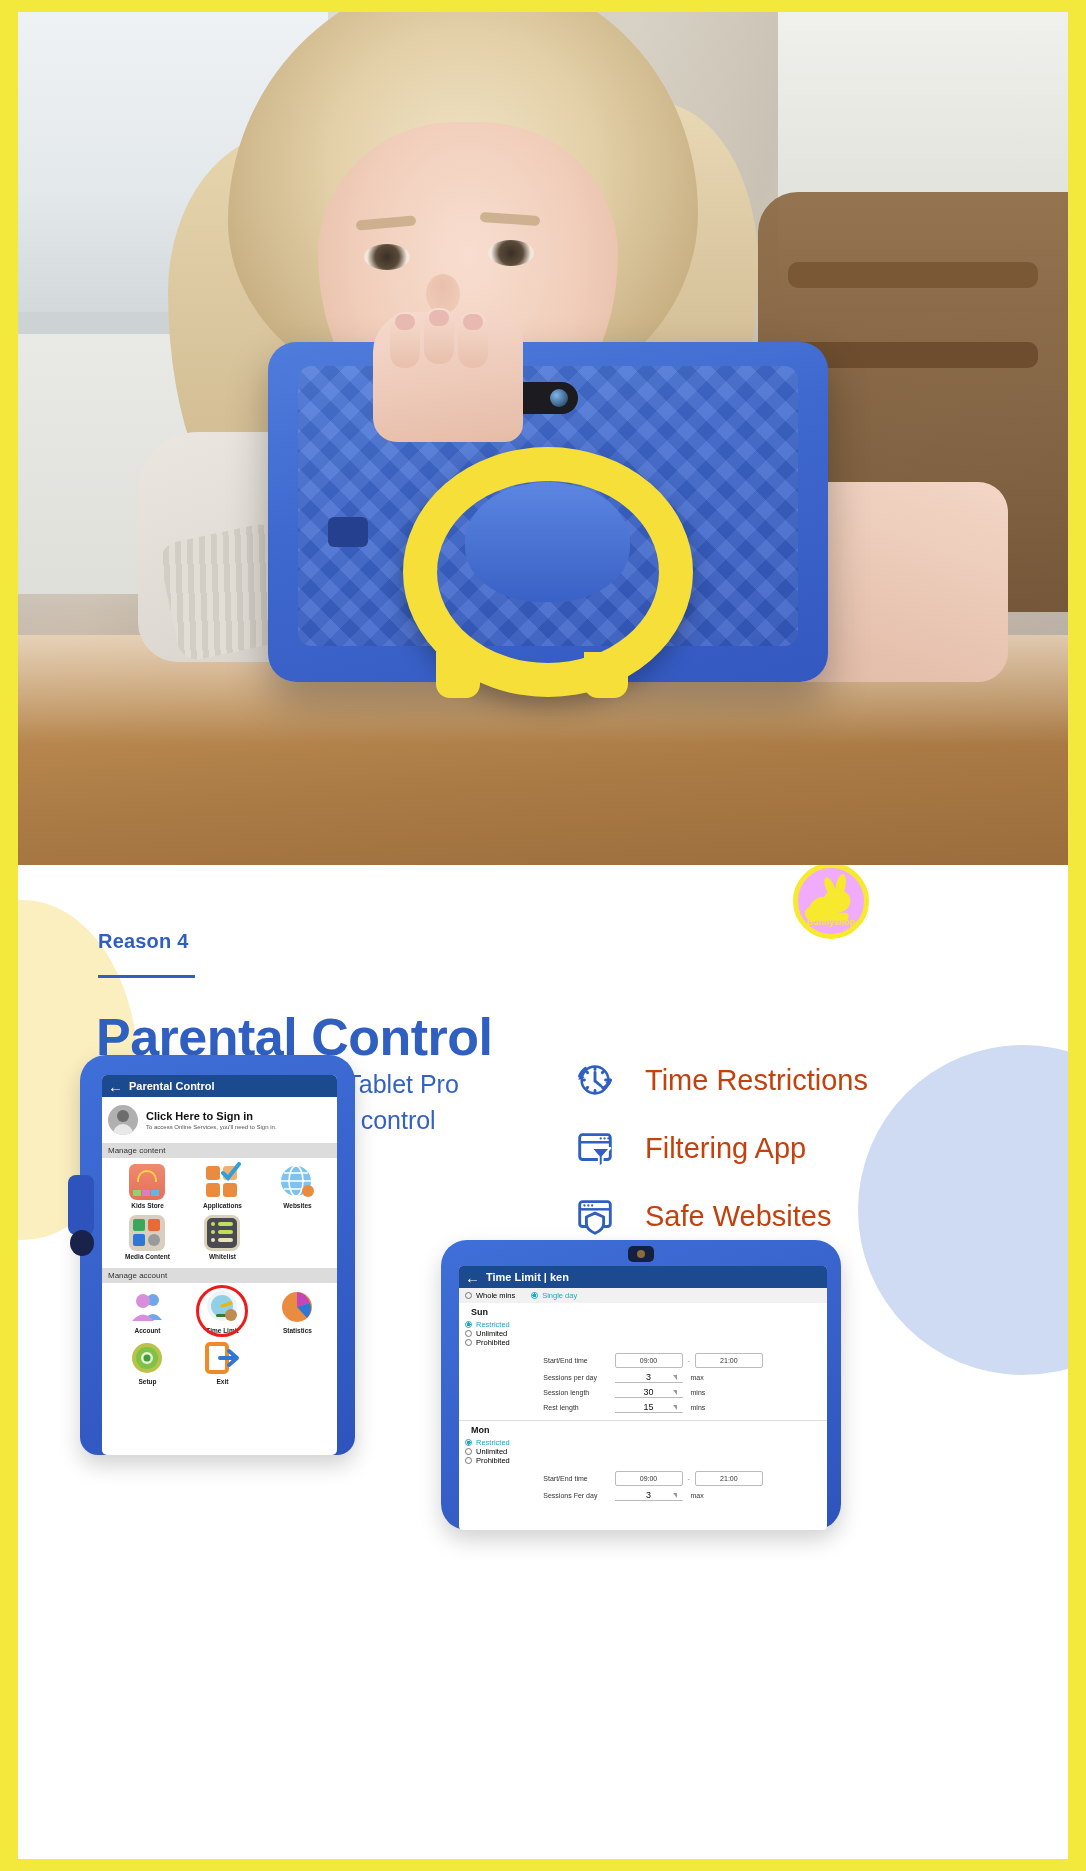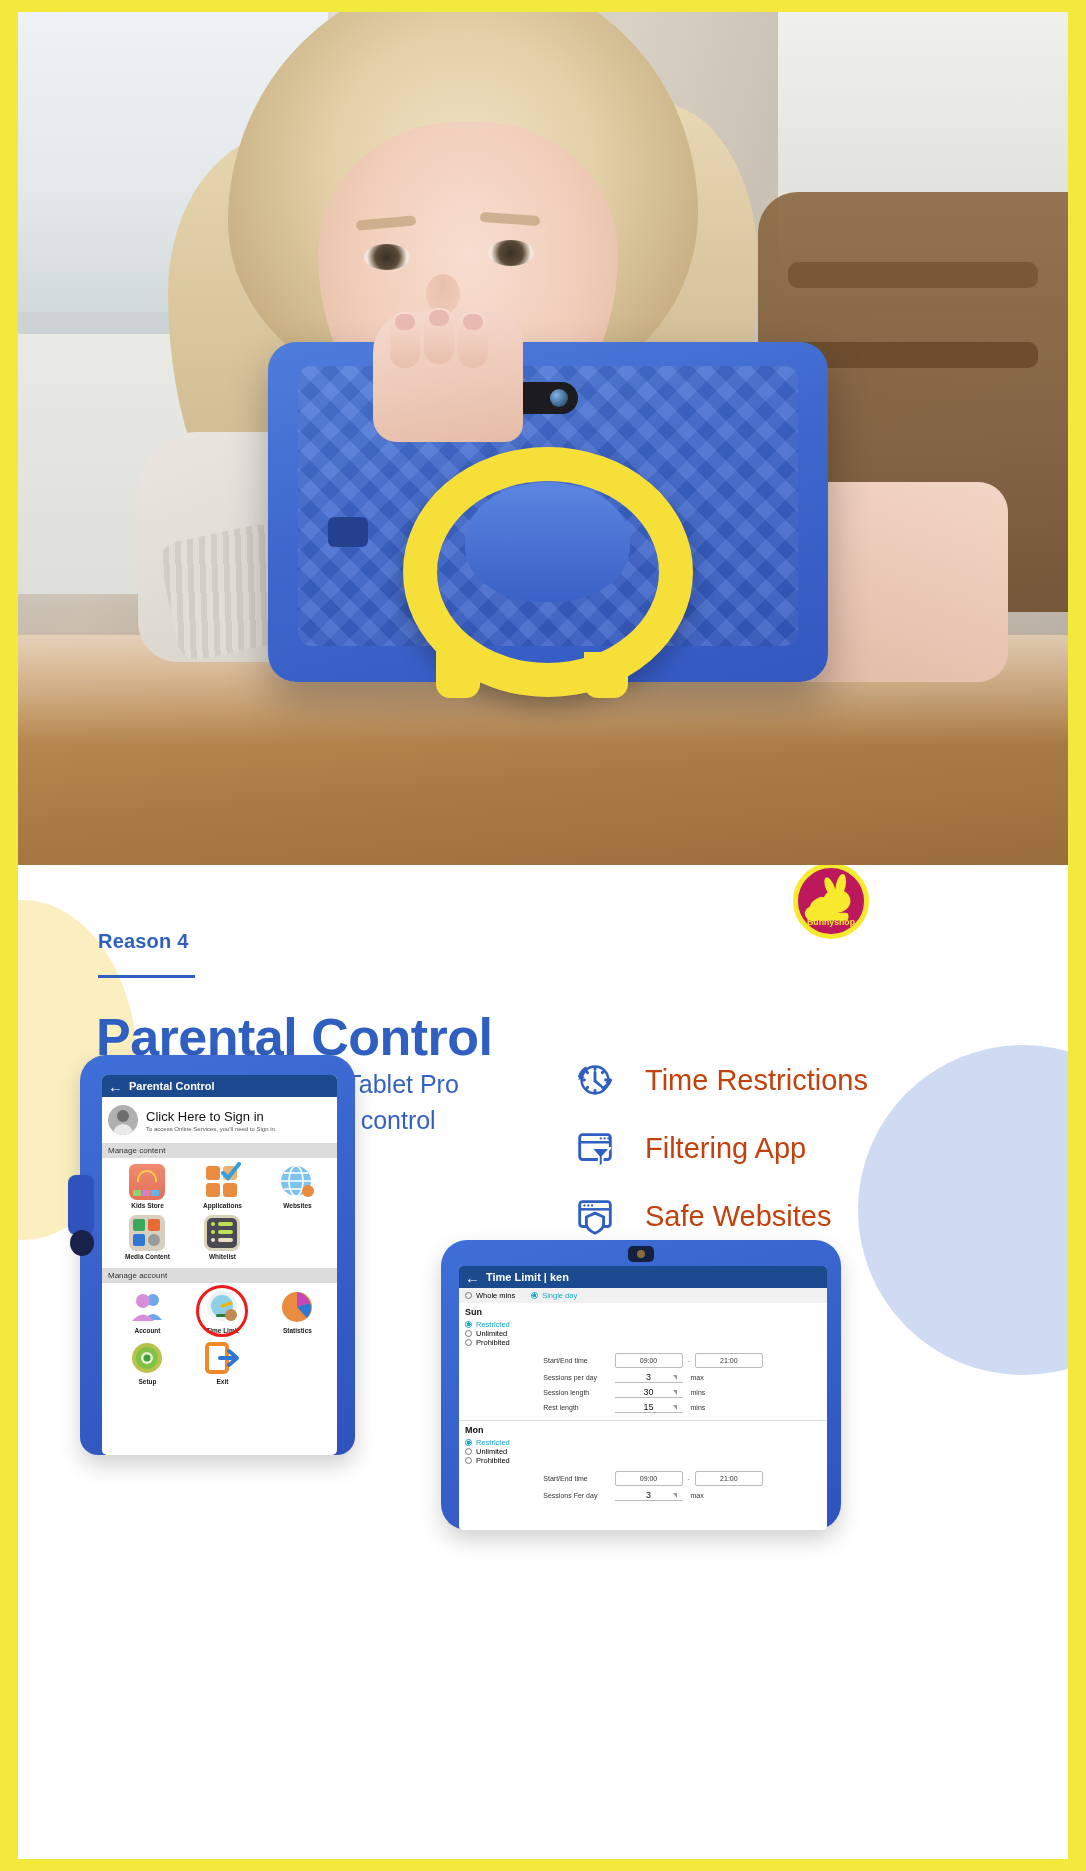--- a/index.html
+++ b/index.html
@@ -93,21 +93,21 @@
     background:#fbefc0; border-radius:50%; }
   .blob-blue { position:absolute; right:-120px; top:180px; width:330px; height:330px;
     background:#cfdbf2; border-radius:50%; }
 
   .reason { position:absolute; left:80px; top:65px; font-size:20px; font-weight:bold; color:#2f5fc0; letter-spacing:.2px; }
   .rule { position:absolute; left:80px; top:110px; width:97px; height:3px; background:#2f5fc0; }
   .h1 { position:absolute; left:78px; top:142px; font-size:52px; font-weight:bold; color:#2f5fc0; letter-spacing:-.5px; }
   .desc { position:absolute; left:80px; top:202px; width:420px; font-size:25px; line-height:1.42; color:#3462c4; }
 
   .logo { position:absolute; left:775px; top:-2px; width:76px; height:76px; border-radius:50%;
-    background:#be185d; border:5px solid #f7e92e; display:flex; align-items:center; justify-content:center; }
+    background:#f0abfc; border:5px solid #f7e92e; display:flex; align-items:center; justify-content:center; }
   .logo svg { display:block; }
 
   .features { position:absolute; left:545px; top:182px; width:430px; }
   .frow { display:flex; align-items:center; height:66px; margin-bottom:2px; }
   .ficon { width:64px; height:56px; flex:0 0 64px; display:flex; align-items:center; justify-content:center; }
   .ficon svg { display:block; }
   .flabel { font-size:29px; color:#c2410c; margin-left:18px; white-space:nowrap; }
 
   
   .tabA { position:absolute; left:62px; top:190px; width:275px; height:400px; }
@@ -123,34 +123,34 @@
   .camB { position:absolute; left:50%; top:6px; transform:translateX(-50%); width:26px; height:16px; background:#13203f; border-radius:5px; }
   .camB::after{ content:""; position:absolute; left:50%; top:4px; transform:translateX(-50%); width:8px; height:8px; border-radius:50%; background:#8a6b3f; }
   .screenB { position:absolute; left:18px; top:26px; right:14px; bottom:0; background:#ffffff; border-radius:4px; overflow:hidden; }
 
   .uibar { background:#1b4a8f; color:#fff; height:22px; display:flex; align-items:center; padding:0 6px; font-size:11px; font-weight:bold; }
   .uibar .bk { font-size:15px; margin-right:6px; line-height:1; }
   .signrow { display:flex; align-items:center; padding:8px 6px; gap:8px; }
   .avatar { width:30px; height:30px; border-radius:50%; background:#b0b0b0; flex:0 0 30px; position:relative; overflow:hidden; }
   .avatar::before{ content:""; position:absolute; left:9px; top:5px; width:12px; height:12px; border-radius:50%; background:#6d6d6d; }
   .avatar::after{ content:""; position:absolute; left:5px; top:19px; width:20px; height:14px; border-radius:10px 10px 0 0; background:#e9e9e9; }
-  .signt { font-size:13px; font-weight:normal; color:#111; }
+  .signt { font-size:11px; font-weight:bold; color:#111; }
   .signs { font-size:6px; color:#555; margin-top:2px; }
   .sechdr { background:#dcdcdc; font-size:8px; color:#333; padding:3px 6px; }
   .grid { display:flex; flex-wrap:wrap; padding:6px 2px 2px 8px; }
   .cell { width:33.33%; text-align:center; margin-bottom:6px; position:relative; }
   .cico { width:36px; height:36px; margin:0 auto 2px; border-radius:8px; }
   .clab { font-size:6.5px; font-weight:bold; color:#222; }
   .redring { position:absolute; left:50%; top:-4px; transform:translateX(-50%); width:52px; height:52px; border:3px solid #ef1b1b; border-radius:50%; }
 
   .radiorow { display:flex; align-items:center; background:#f1f1f1; padding:3px 6px; font-size:7.5px; gap:16px; }
   .rd { display:flex; align-items:center; gap:4px; }
   .dot { width:7px; height:7px; border-radius:50%; border:1.2px solid #777; display:inline-block; }
   .dot.on { border-color:#17a9c9; background:radial-gradient(circle,#17a9c9 0 2px, #fff 2px); }
-  .dayname { font-size:9px; font-weight:bold; color:#111; padding:4px 6px 2px; }
+  .dayname { font-size:9px; font-weight:bold; color:#111; padding:4px 12px 2px; }
   .optrow { display:flex; padding:1px 6px 4px; font-size:7.5px;flex-direction:column; }
   .opt { display:flex; align-items:center; gap:4px; width:33.33%; }
   .opt.sel { color:#17a9c9; }
   .frow2 { display:flex; align-items:center; padding:2px 6px; font-size:7px; color:#333; }
   .flbl { width:42%; padding-left:22%; }
   .fbox { width:68px; height:15px; border:1px solid #bbb; border-radius:2px; display:flex; align-items:center; justify-content:center; font-size:7px; background:#fff; }
   .dash { margin:0 5px; color:#888; }
   .spin { width:68px; border-bottom:1px solid #bbb; text-align:center; font-size:9px; color:#111; position:relative; }
   .spin::after{ content:""; position:absolute; right:6px; bottom:2px; border-left:4px solid transparent; border-top:5px solid #999; }
   .unit { margin-left:8px; font-size:7px; color:#333; }

